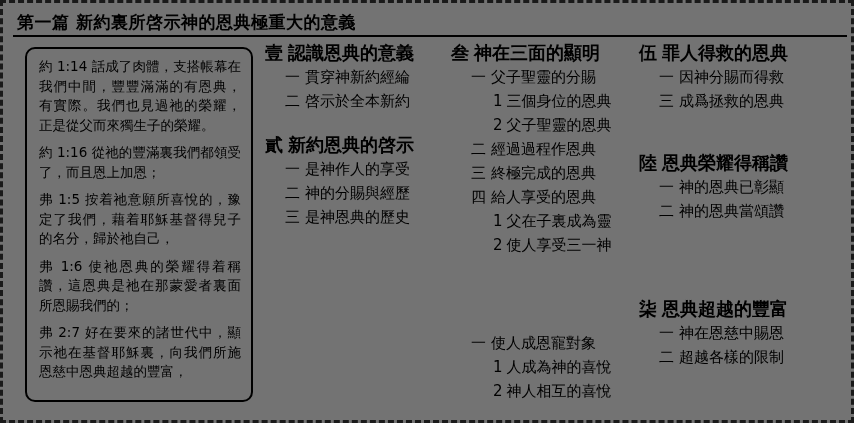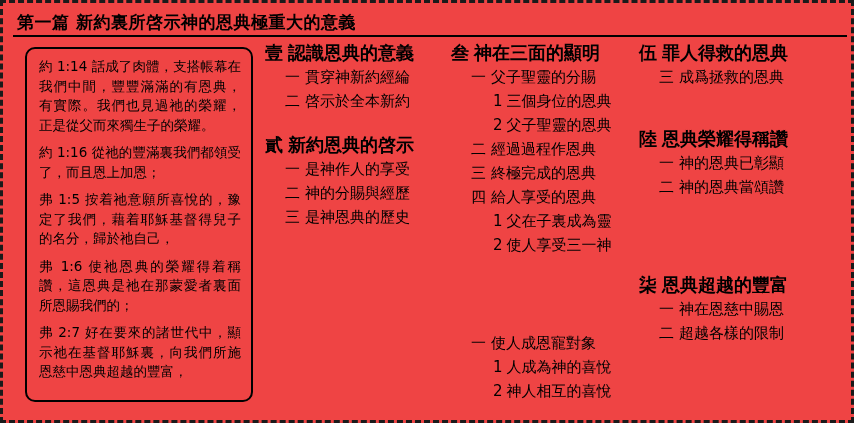--- a/index.html
+++ b/index.html
@@ -7,21 +7,21 @@
     padding: 0;
     background: #ffffff;
   }
   body {
     font-family: "DejaVu Sans", "Liberation Sans", sans-serif;
   }
   .page {
     position: relative;
     width: 854px;
     height: 423px;
-    background: #ef4444;
+    background: #737373;
     box-sizing: border-box;
     border: 3px dashed #1a1a1a;
     overflow: hidden;
   }
   .title {
     position: absolute;
     left: 14px;
     top: 8px;
     font-size: 17px;
     font-weight: bold;
@@ -193,20 +193,23 @@
 
     </div>
   </div>
 
   <div class="col col-3">
     <div class="grp">
       <div class="h1">
         <span class="num">伍</span><span>罪人得救的恩典</span>
       </div>
       <div class="l2">
+        <span class="num">一</span><span>因神分賜而得救</span>
+      </div>
+      <div class="l2">
         <span class="num">三</span><span>成爲拯救的恩典</span>
       </div>
     </div>
 
     <div class="spacer-18"></div>
 
     <div class="grp">
       <div class="h1">
         <span class="num">陸</span><span>恩典榮耀得稱讚</span>
       </div>

